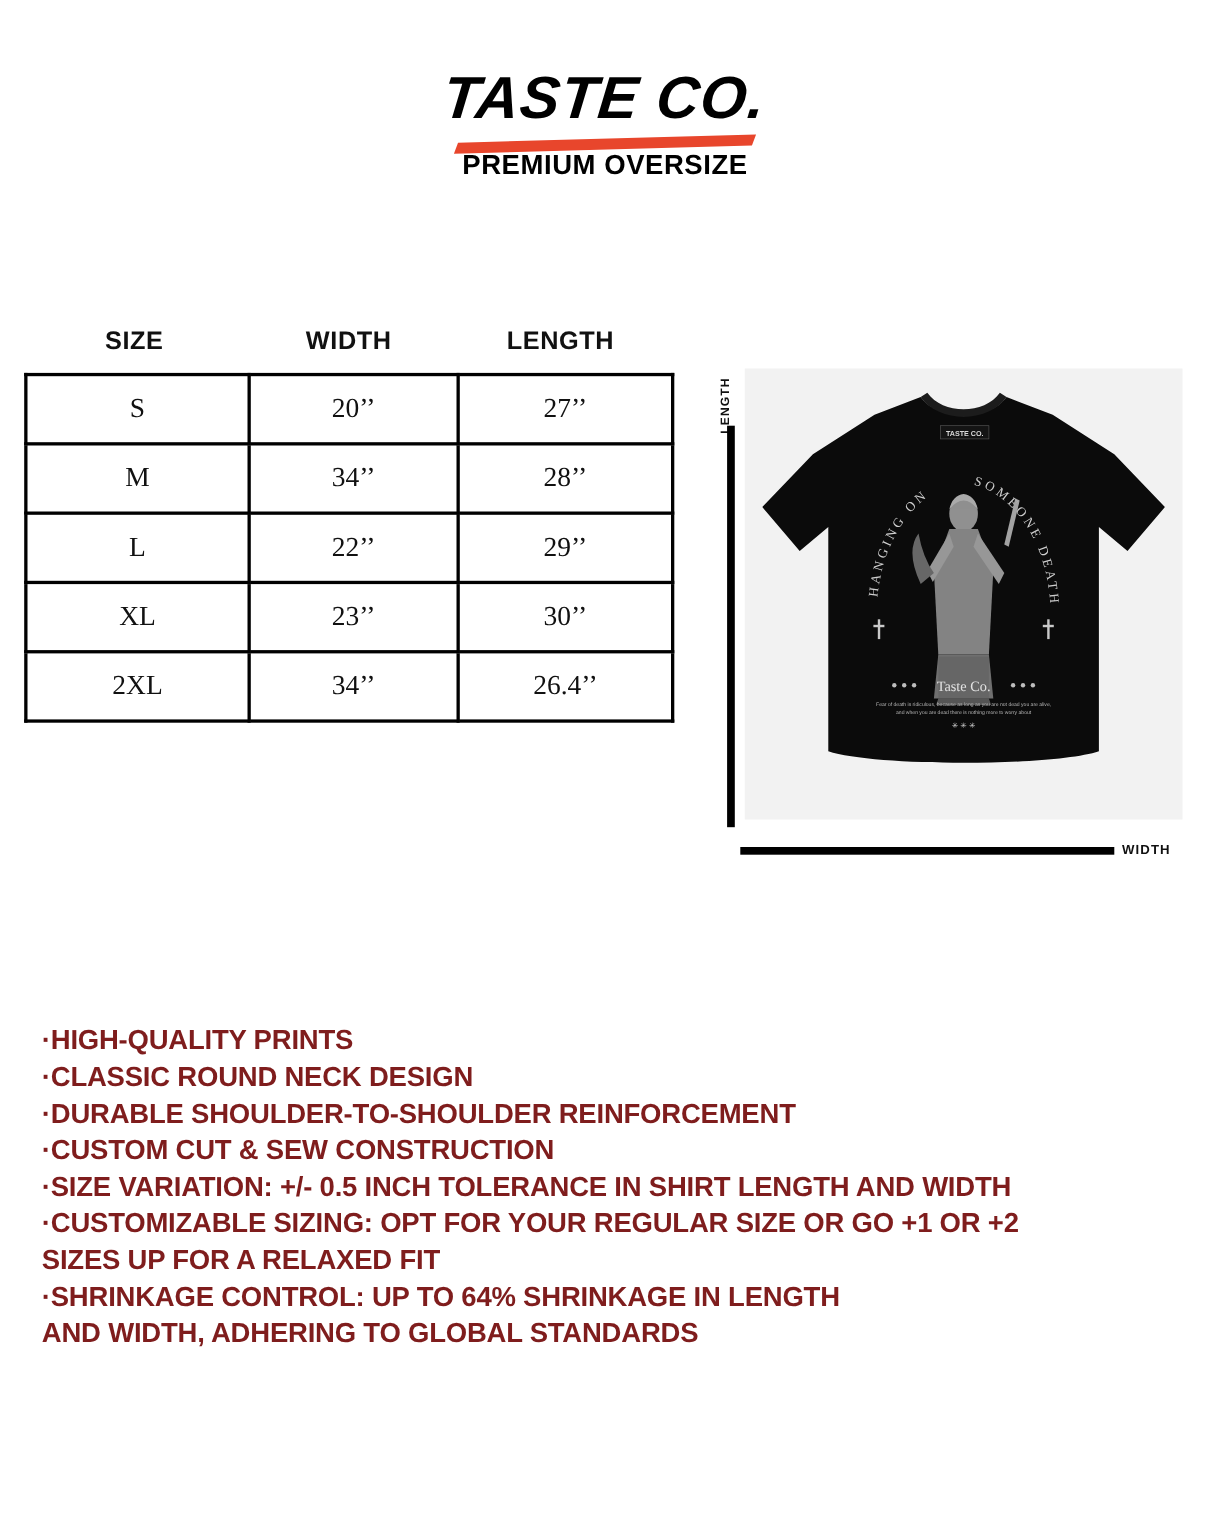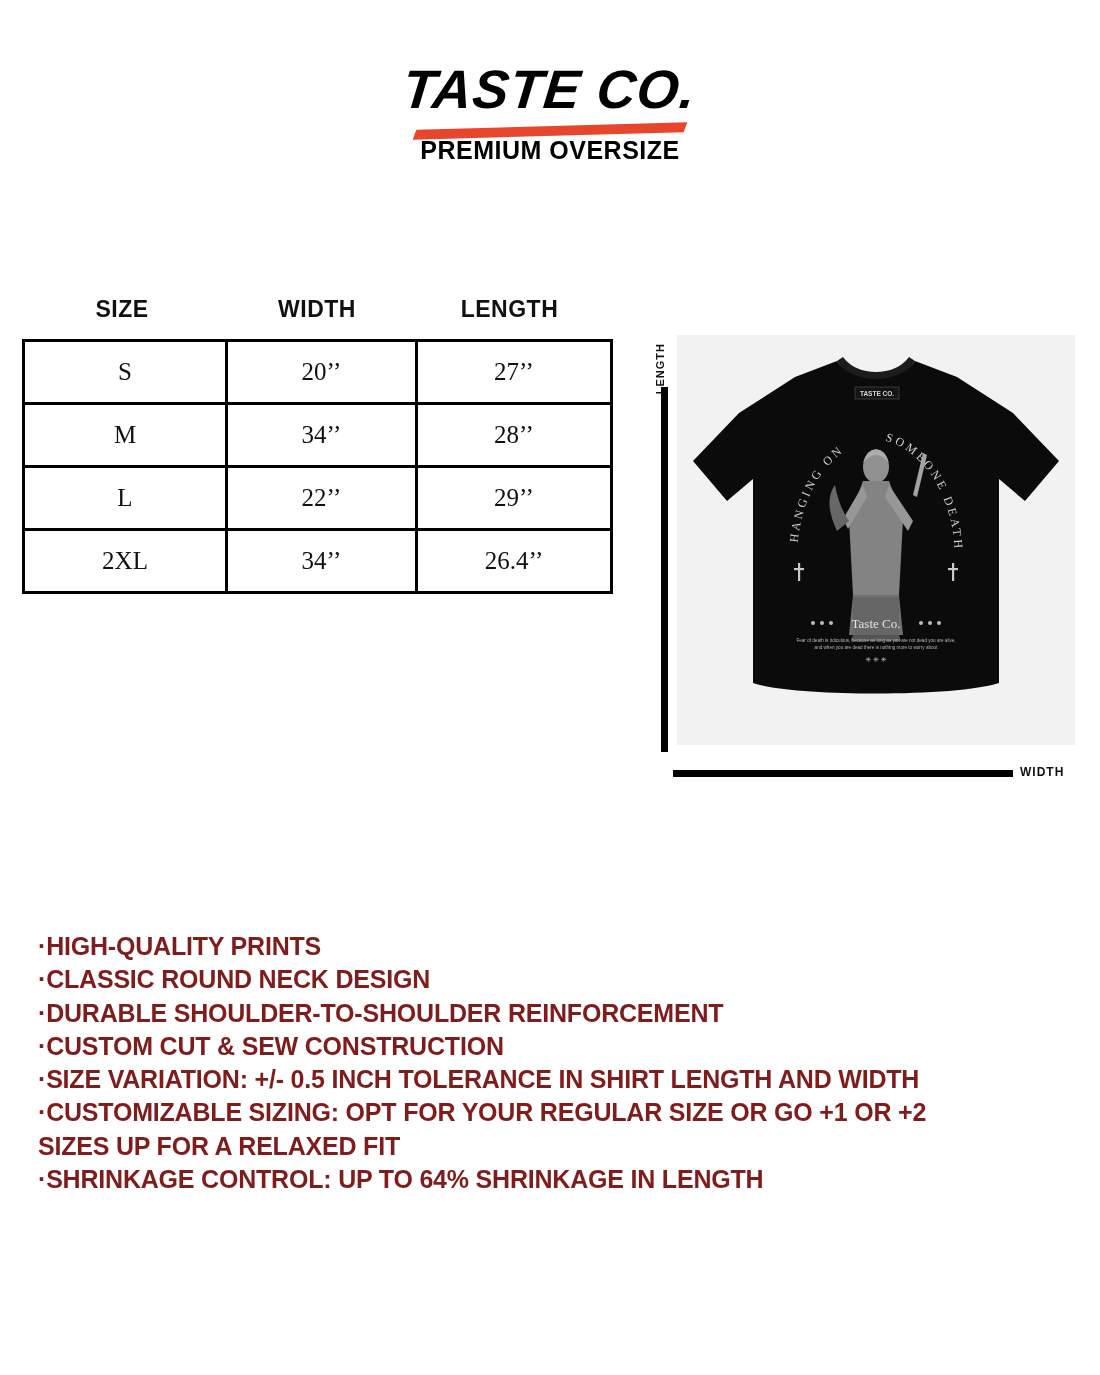--- a/index.html
+++ b/index.html
@@ -182,20 +182,25 @@
       </tr>
       <tr>
         <td class="c0">M</td>
         <td class="c1">34’’</td>
         <td class="c2">28’’</td>
       </tr>
       <tr>
         <td class="c0">L</td>
         <td class="c1">22’’</td>
         <td class="c2">29’’</td>
+      </tr>
+      <tr>
+        <td class="c0">XL</td>
+        <td class="c1">23’’</td>
+        <td class="c2">30’’</td>
       </tr>
       <tr>
         <td class="c0">2XL</td>
         <td class="c1">34’’</td>
         <td class="c2">26.4’’</td>
       </tr>
     </tbody>
   </table>
 </div>
 
@@ -270,13 +275,14 @@
 
 <div class="features">
   <div>·HIGH-QUALITY PRINTS</div>
   <div>·CLASSIC ROUND NECK DESIGN</div>
   <div>·DURABLE SHOULDER-TO-SHOULDER REINFORCEMENT</div>
   <div>·CUSTOM CUT &amp; SEW CONSTRUCTION</div>
   <div>·SIZE VARIATION: +/- 0.5 INCH TOLERANCE IN SHIRT LENGTH AND WIDTH</div>
   <div>·CUSTOMIZABLE SIZING: OPT FOR YOUR REGULAR SIZE OR GO +1 OR +2</div>
   <div>SIZES UP FOR A RELAXED FIT</div>
   <div>·SHRINKAGE CONTROL: UP TO 64% SHRINKAGE IN LENGTH</div>
+  <div>AND WIDTH, ADHERING TO GLOBAL STANDARDS</div>
 </div>
 
 </body></html>

